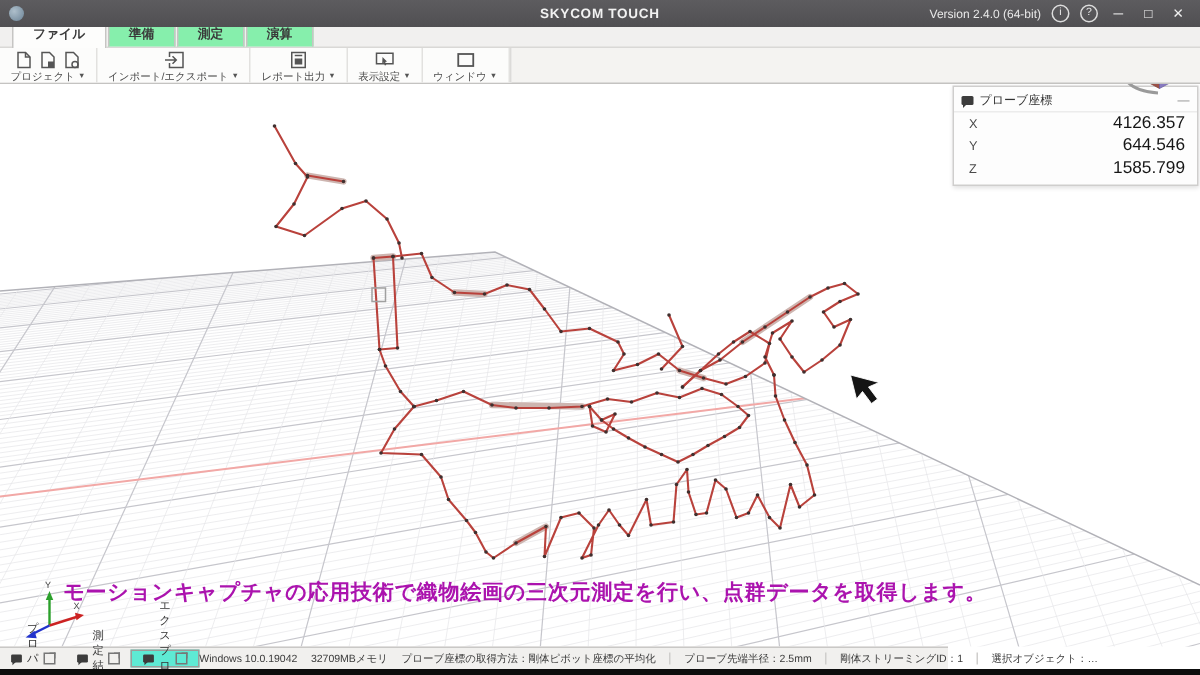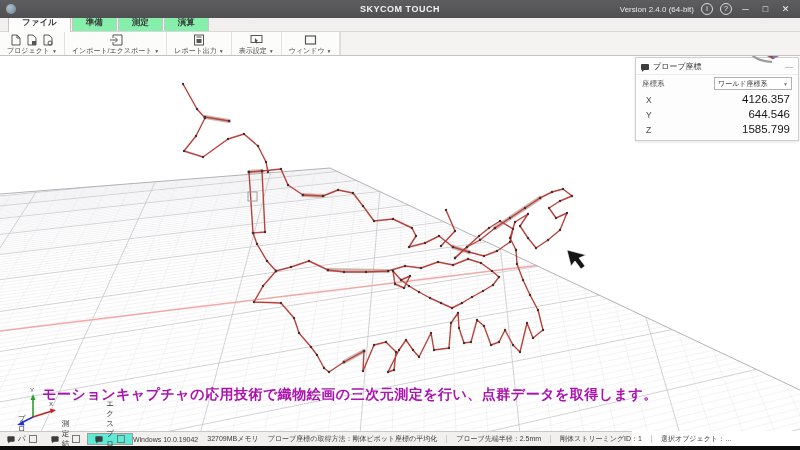--- a/index.html
+++ b/index.html
@@ -555,27 +555,20 @@
   </div>
  </div>
 </div>
 
 <div class="probe-panel">
   <div class="pp-head">
     <span class="bubble"></span>
     <span class="pp-title">プローブ座標</span>
     <span class="pp-dash">—</span>
   </div>
-  <div class="pp-row">
-    <span class="pp-lab">座標系</span>
-    <span class="pp-select">
-      <span>ワールド座標系</span>
-      <span class="caret">▼</span>
-    </span>
-  </div>
   <div class="axis-row">
       <span class="axis-lab">X</span>
       <span class="axis-val">4126.357</span>
     </div>
   <div class="axis-row">
       <span class="axis-lab">Y</span>
       <span class="axis-val">644.546</span>
     </div>
   <div class="axis-row" style="padding-bottom:5px;">
       <span class="axis-lab">Z</span>

